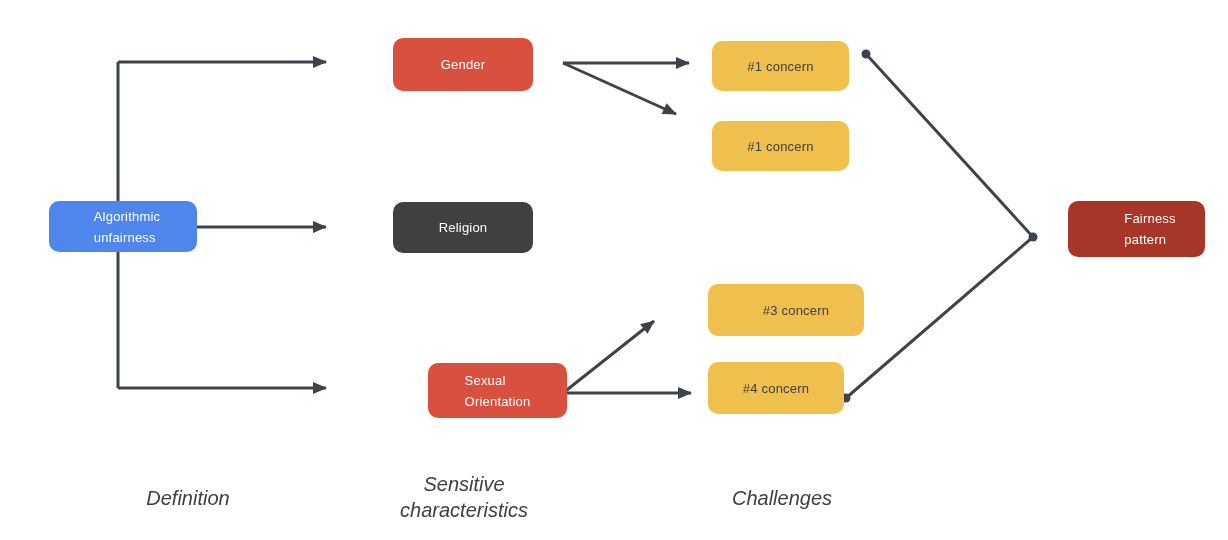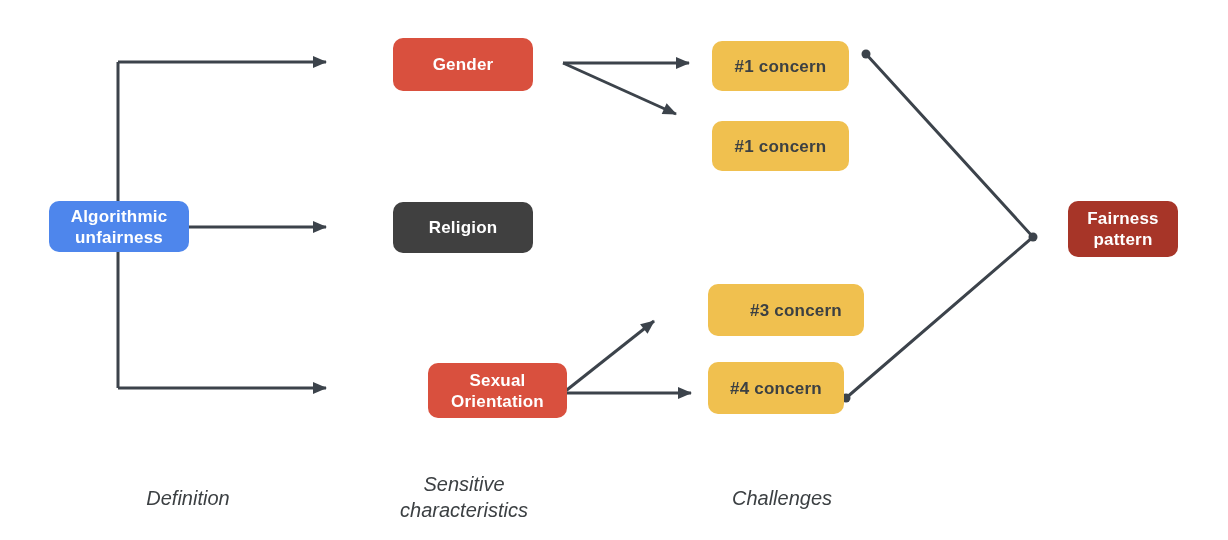--- a/index.html
+++ b/index.html
@@ -20,31 +20,30 @@
     left: 0; top: 0;
     width: 1228px;
     height: 540px;
   }
   .node {
     position: absolute;
     border-radius: 10px;
     display: flex;
     align-items: center;
     justify-content: center;
-    text-align: center;
-    font-size: 17px;
+    text-align: left;
+    font-size: 13px;
     line-height: 21px;
     white-space: pre-line;
     letter-spacing: 0.2px;
-    font-weight: bold;
   }
-  .node.blue   { background: #4E86EC; color: #ffffff; }
+  .node.blue   { background: #4E86EC; color: #ffffff; padding-left: 8px; }
   .node.red    { background: #D9503E; color: #ffffff; }
   .node.yellow { background: #F0C04F; color: #3C4043; }
-  .node.darkred{ background: #A73528; color: #ffffff; }
+  .node.darkred{ background: #A73528; color: #ffffff; padding-left: 27px; }
 
   #node-root      { left: 49px;  top: 201px; width: 140px; height: 51px; }
   #node-gender    { left: 393px; top: 38px;  width: 140px; height: 53px; }
   #node-religion  { left: 393px; top: 202px; width: 140px; height: 51px; }
   #node-sexorient { left: 394px; top: 363px; width: 139px; height: 55px; margin-left: 34px; }
   #node-concern1  { left: 712px; top: 41px;  width: 137px; height: 50px; }
   #node-concern2  { left: 712px; top: 121px; width: 137px; height: 50px; }
   #node-concern3  { left: 708px; top: 284px; width: 136px; height: 52px; }
   #node-concern4  { left: 708px; top: 362px; width: 136px; height: 52px; }
   #node-pattern   { left: 1068px; top: 201px; width: 110px; height: 56px; }

